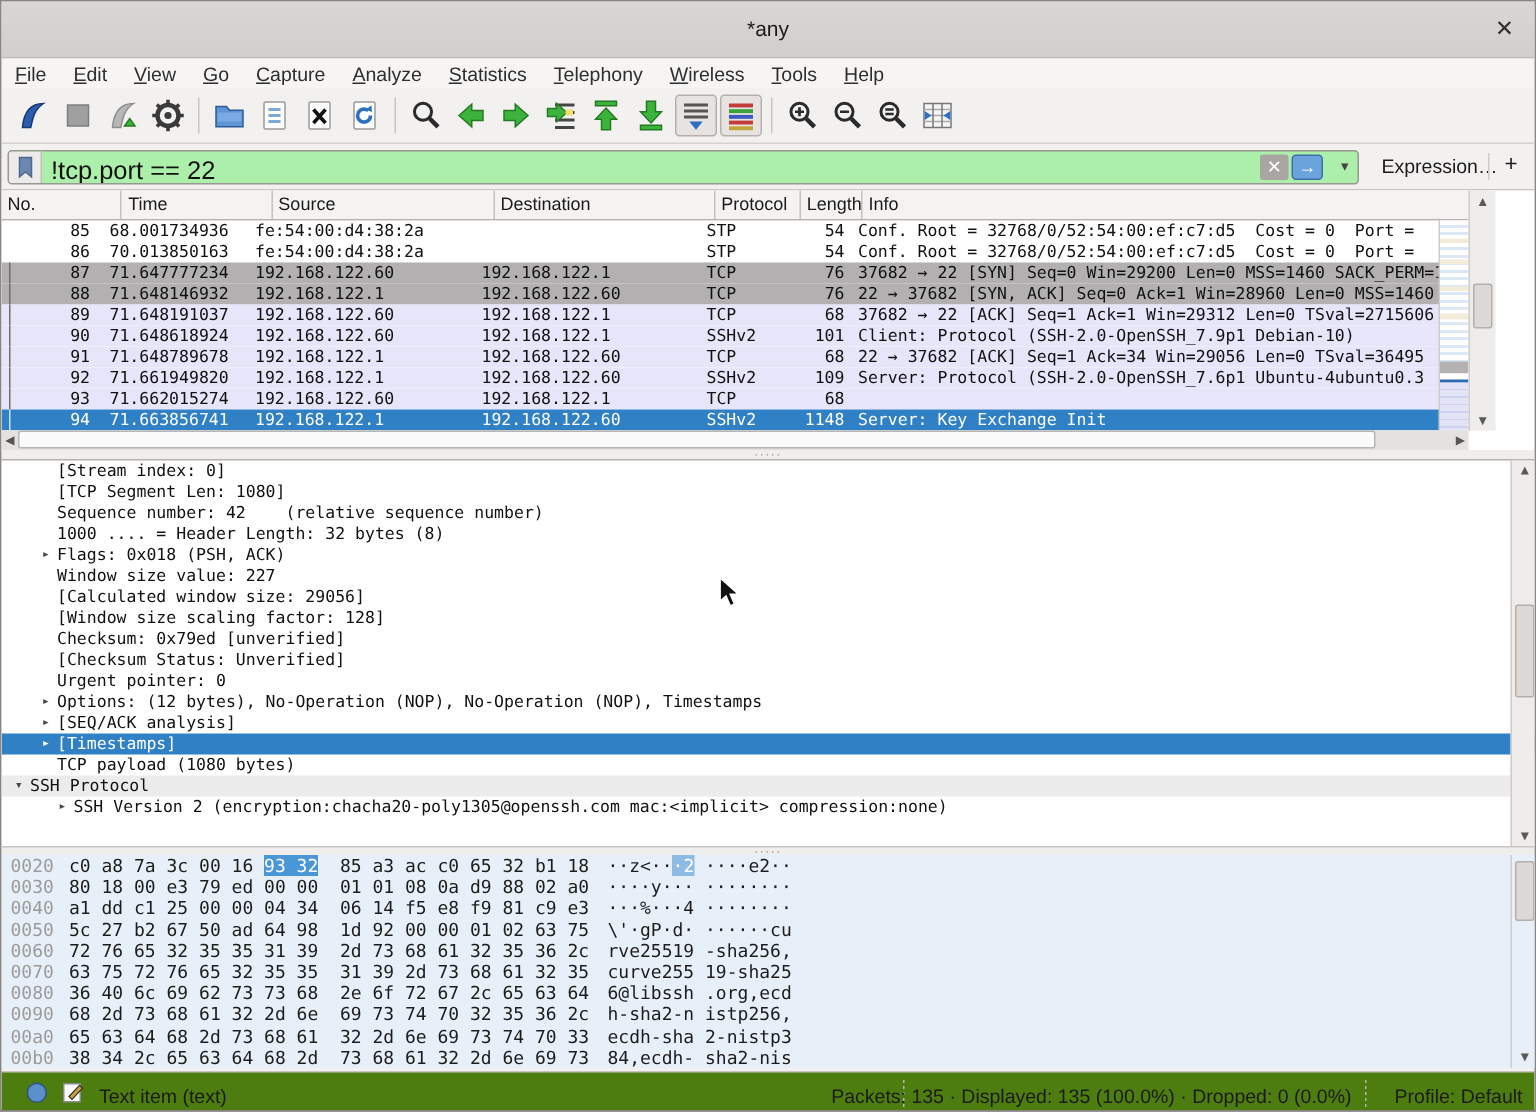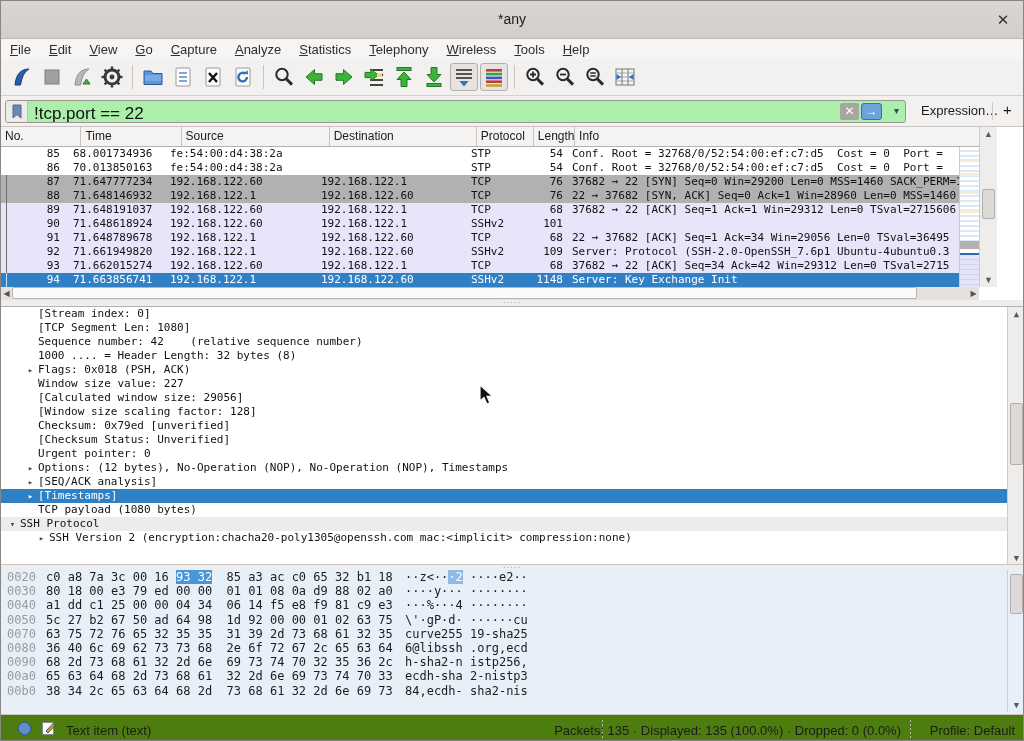--- a/index.html
+++ b/index.html
@@ -336,24 +336,24 @@
         <div class="hcell " style="width: 58px;">Protocol</div>
         <div class="hcell " style="width: 42px;">Length</div>
         <div class="hcell " style="width: 412px; border-right: none;">Info</div>
       </div>
     <div id="plrows">
         <div class="prow stp"><div class="pcell c-no">85</div><div class="pcell c-time">68.001734936</div><div class="pcell c-src">fe:54:00:d4:38:2a</div><div class="pcell c-dst"></div><div class="pcell c-proto">STP</div><div class="pcell c-len">54</div><div class="pcell c-info">Conf. Root = 32768/0/52:54:00:ef:c7:d5  Cost = 0  Port = </div></div>
         <div class="prow stp"><div class="pcell c-no">86</div><div class="pcell c-time">70.013850163</div><div class="pcell c-src">fe:54:00:d4:38:2a</div><div class="pcell c-dst"></div><div class="pcell c-proto">STP</div><div class="pcell c-len">54</div><div class="pcell c-info">Conf. Root = 32768/0/52:54:00:ef:c7:d5  Cost = 0  Port = </div></div>
         <div class="prow syn"><div class="convline"></div><div class="pcell c-no">87</div><div class="pcell c-time">71.647777234</div><div class="pcell c-src">192.168.122.60</div><div class="pcell c-dst">192.168.122.1</div><div class="pcell c-proto">TCP</div><div class="pcell c-len">76</div><div class="pcell c-info">37682 → 22 [SYN] Seq=0 Win=29200 Len=0 MSS=1460 SACK_PERM=1</div></div>
         <div class="prow syn"><div class="convline"></div><div class="pcell c-no">88</div><div class="pcell c-time">71.648146932</div><div class="pcell c-src">192.168.122.1</div><div class="pcell c-dst">192.168.122.60</div><div class="pcell c-proto">TCP</div><div class="pcell c-len">76</div><div class="pcell c-info">22 → 37682 [SYN, ACK] Seq=0 Ack=1 Win=28960 Len=0 MSS=1460</div></div>
         <div class="prow tcp"><div class="convline"></div><div class="pcell c-no">89</div><div class="pcell c-time">71.648191037</div><div class="pcell c-src">192.168.122.60</div><div class="pcell c-dst">192.168.122.1</div><div class="pcell c-proto">TCP</div><div class="pcell c-len">68</div><div class="pcell c-info">37682 → 22 [ACK] Seq=1 Ack=1 Win=29312 Len=0 TSval=2715606</div></div>
-        <div class="prow tcp"><div class="convline"></div><div class="pcell c-no">90</div><div class="pcell c-time">71.648618924</div><div class="pcell c-src">192.168.122.60</div><div class="pcell c-dst">192.168.122.1</div><div class="pcell c-proto">SSHv2</div><div class="pcell c-len">101</div></div>
+        <div class="prow tcp"><div class="convline"></div><div class="pcell c-no">90</div><div class="pcell c-time">71.648618924</div><div class="pcell c-src">192.168.122.60</div><div class="pcell c-dst">192.168.122.1</div><div class="pcell c-proto">SSHv2</div><div class="pcell c-len">101</div><div class="pcell c-info">Client: Protocol (SSH-2.0-OpenSSH_7.9p1 Debian-10)</div></div>
         <div class="prow tcp"><div class="convline"></div><div class="pcell c-no">91</div><div class="pcell c-time">71.648789678</div><div class="pcell c-src">192.168.122.1</div><div class="pcell c-dst">192.168.122.60</div><div class="pcell c-proto">TCP</div><div class="pcell c-len">68</div><div class="pcell c-info">22 → 37682 [ACK] Seq=1 Ack=34 Win=29056 Len=0 TSval=36495</div></div>
         <div class="prow tcp"><div class="convline"></div><div class="pcell c-no">92</div><div class="pcell c-time">71.661949820</div><div class="pcell c-src">192.168.122.1</div><div class="pcell c-dst">192.168.122.60</div><div class="pcell c-proto">SSHv2</div><div class="pcell c-len">109</div><div class="pcell c-info">Server: Protocol (SSH-2.0-OpenSSH_7.6p1 Ubuntu-4ubuntu0.3</div></div>
-        <div class="prow tcp"><div class="convline"></div><div class="pcell c-no">93</div><div class="pcell c-time">71.662015274</div><div class="pcell c-src">192.168.122.60</div><div class="pcell c-dst">192.168.122.1</div><div class="pcell c-proto">TCP</div><div class="pcell c-len">68</div><div class="pcell c-info">37682 → 22 [ACK] Seq=34 Ack=42 Win=29312 Len=0 TSval=2715</div></div>
+        <div class="prow tcp"><div class="convline"></div><div class="pcell c-no">93</div><div class="pcell c-time">71.662015274</div><div class="pcell c-src">192.168.122.60</div><div class="pcell c-dst">192.168.122.1</div><div class="pcell c-proto">TCP</div><div class="pcell c-len">68</div></div>
         <div class="prow selected"><div class="convline"></div><div class="pcell c-no">94</div><div class="pcell c-time">71.663856741</div><div class="pcell c-src">192.168.122.1</div><div class="pcell c-dst">192.168.122.60</div><div class="pcell c-proto">SSHv2</div><div class="pcell c-len">1148</div><div class="pcell c-info">Server: Key Exchange Init</div></div>
       </div>
     <div id="minimap">
       <div class="mmband" style="top:12px;height:3px;background:#f3ecd9;"></div>
       <div class="mmband" style="top:26px;height:3px;background:#f3ecd9;"></div>
       <div class="mmband" style="top:44px;height:3px;background:#f3ecd9;"></div>
       <div class="mmband" style="top:62px;height:4px;background:#f3ecd9;"></div>
       <div class="mmband" style="top:94px;height:8px;background:#b3b1b1;"></div>
       <div class="mmband" style="top:102px;height:4px;background:#ffffff;"></div>
       <div class="mmband" style="top:106px;height:2px;background:#2b6cb0;"></div>
@@ -401,20 +401,21 @@
   </div>
 
   <div id="split2" class="splitter">·····</div>
 
   <div id="hexpane">
     <div id="xrows">
         <div class="xrow"><span class="xoff">0020</span><span class="xhex">c0 a8 7a 3c 00 16 <span class="hlh">93 32</span>  85 a3 ac c0 65 32 b1 18</span><span class="xasc">··z&lt;··<span class="hla">·2</span> ····e2··</span></div>
         <div class="xrow"><span class="xoff">0030</span><span class="xhex">80 18 00 e3 79 ed 00 00  01 01 08 0a d9 88 02 a0</span><span class="xasc">····y··· ········</span></div>
         <div class="xrow"><span class="xoff">0040</span><span class="xhex">a1 dd c1 25 00 00 04 34  06 14 f5 e8 f9 81 c9 e3</span><span class="xasc">···%···4 ········</span></div>
         <div class="xrow"><span class="xoff">0050</span><span class="xhex">5c 27 b2 67 50 ad 64 98  1d 92 00 00 01 02 63 75</span><span class="xasc">\'·gP·d· ······cu</span></div>
+        <div class="xrow"><span class="xoff">0060</span><span class="xhex">72 76 65 32 35 35 31 39  2d 73 68 61 32 35 36 2c</span><span class="xasc">rve25519 -sha256,</span></div>
         <div class="xrow"><span class="xoff">0070</span><span class="xhex">63 75 72 76 65 32 35 35  31 39 2d 73 68 61 32 35</span><span class="xasc">curve255 19-sha25</span></div>
         <div class="xrow"><span class="xoff">0080</span><span class="xhex">36 40 6c 69 62 73 73 68  2e 6f 72 67 2c 65 63 64</span><span class="xasc">6@libssh .org,ecd</span></div>
         <div class="xrow"><span class="xoff">0090</span><span class="xhex">68 2d 73 68 61 32 2d 6e  69 73 74 70 32 35 36 2c</span><span class="xasc">h-sha2-n istp256,</span></div>
         <div class="xrow"><span class="xoff">00a0</span><span class="xhex">65 63 64 68 2d 73 68 61  32 2d 6e 69 73 74 70 33</span><span class="xasc">ecdh-sha 2-nistp3</span></div>
         <div class="xrow"><span class="xoff">00b0</span><span class="xhex">38 34 2c 65 63 64 68 2d  73 68 61 32 2d 6e 69 73</span><span class="xasc">84,ecdh- sha2-nis</span></div>
       </div>
     <div id="xvscroll" class="vscroll">
       <div class="vthumb" style="top:4px;height:40px;"></div>
       <div class="varrow" style="bottom:0;top:auto;">▼</div>
     </div>

